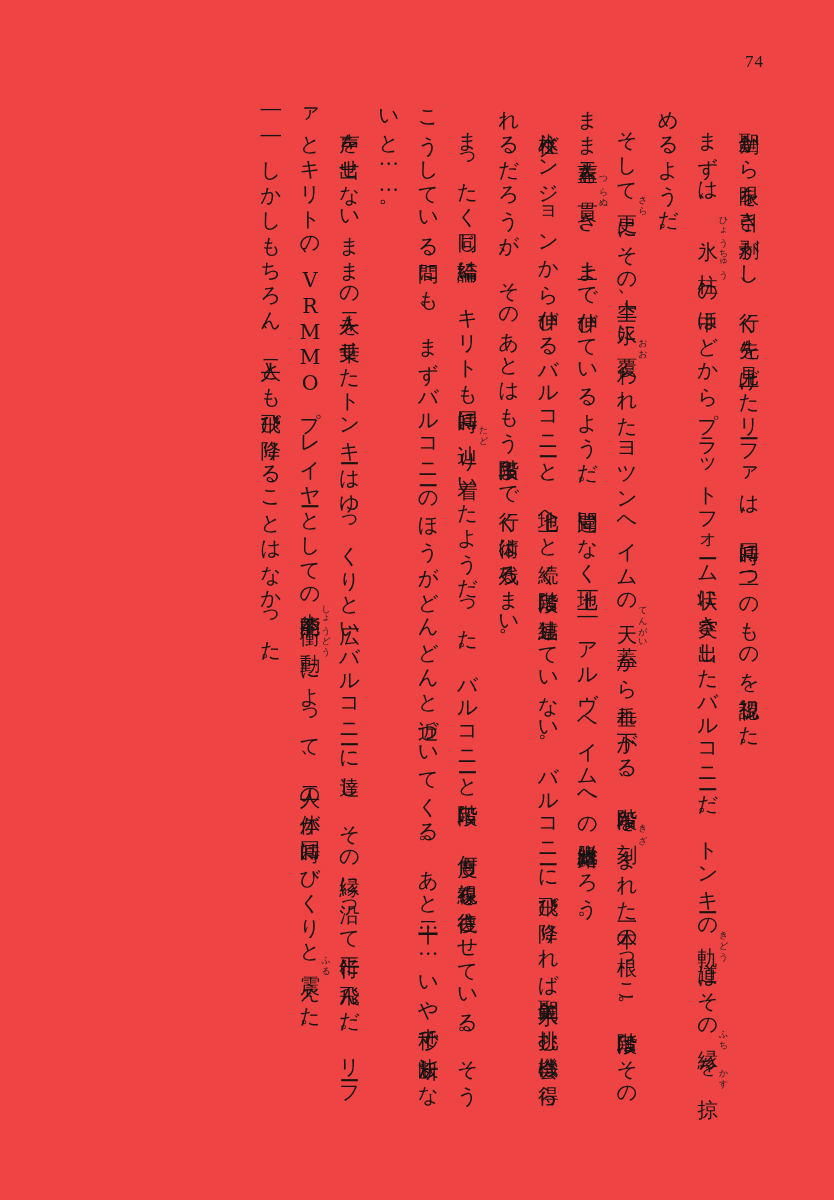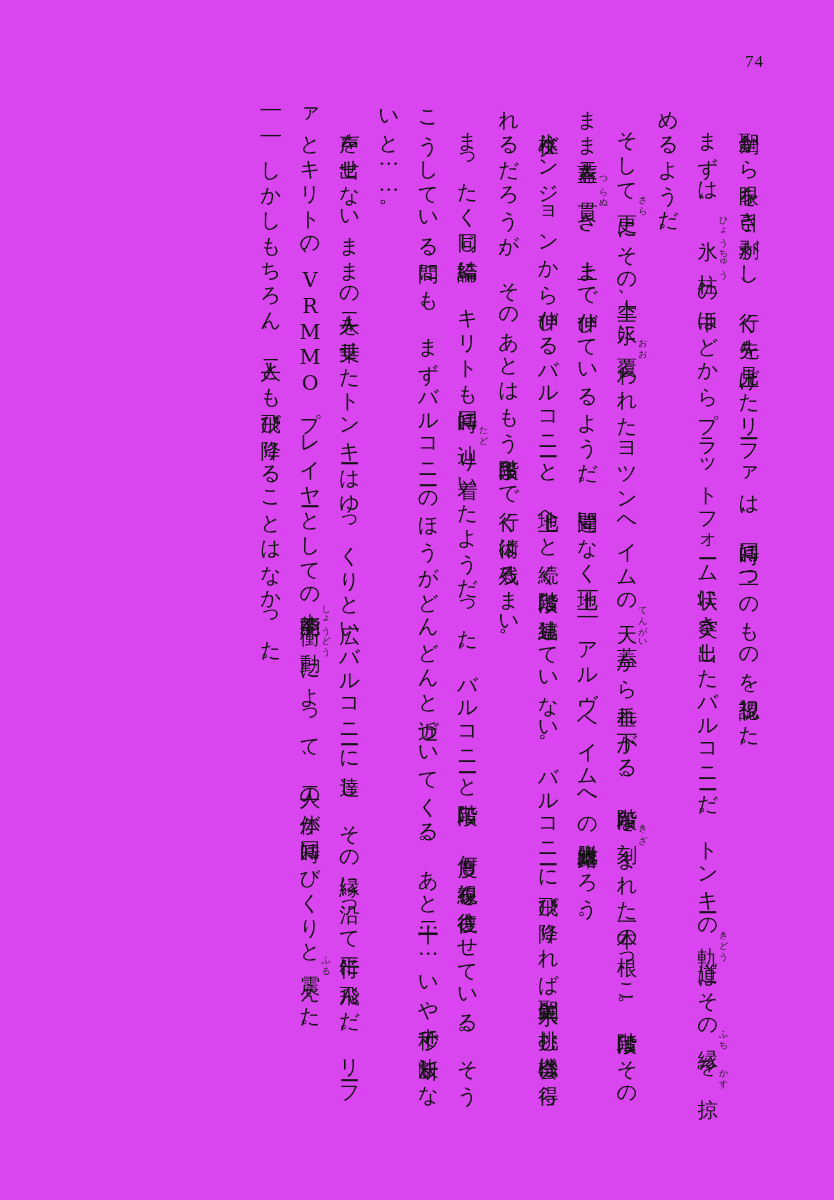--- a/index.html
+++ b/index.html
@@ -13,21 +13,21 @@
     font-family: "Liberation Serif", "DejaVu Serif", serif;
     color: #111111;
     position: relative;
     overflow: hidden;
   }
 
   .page {
     position: relative;
     width: 834px;
     height: 1200px;
-    background: #d946ef;
+    background: #ef4444;
   }
 
   
   .page-number {
     position: absolute;
     top: 52px;
     right: 70px;
     font-size: 17px;
     letter-spacing: 1px;
     color: #1a1a1a;

